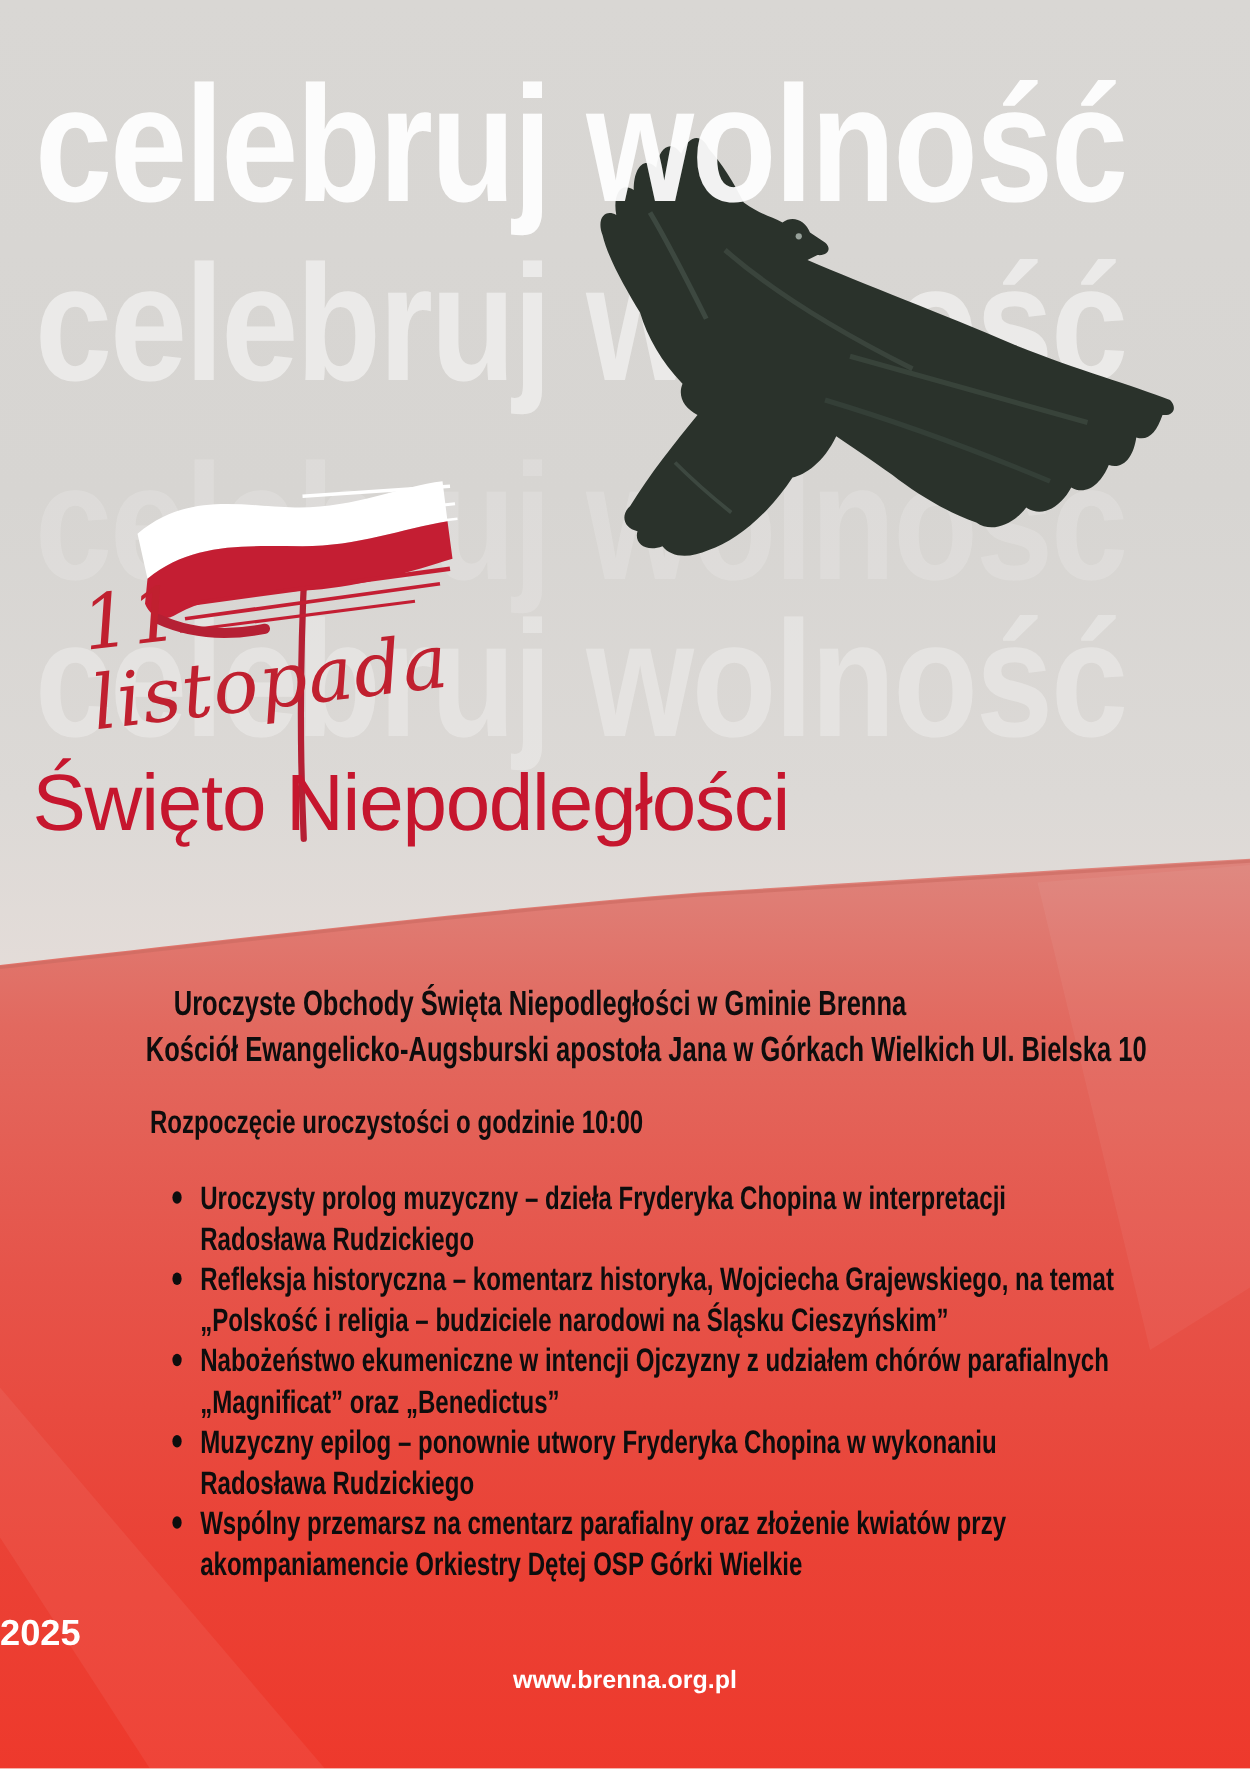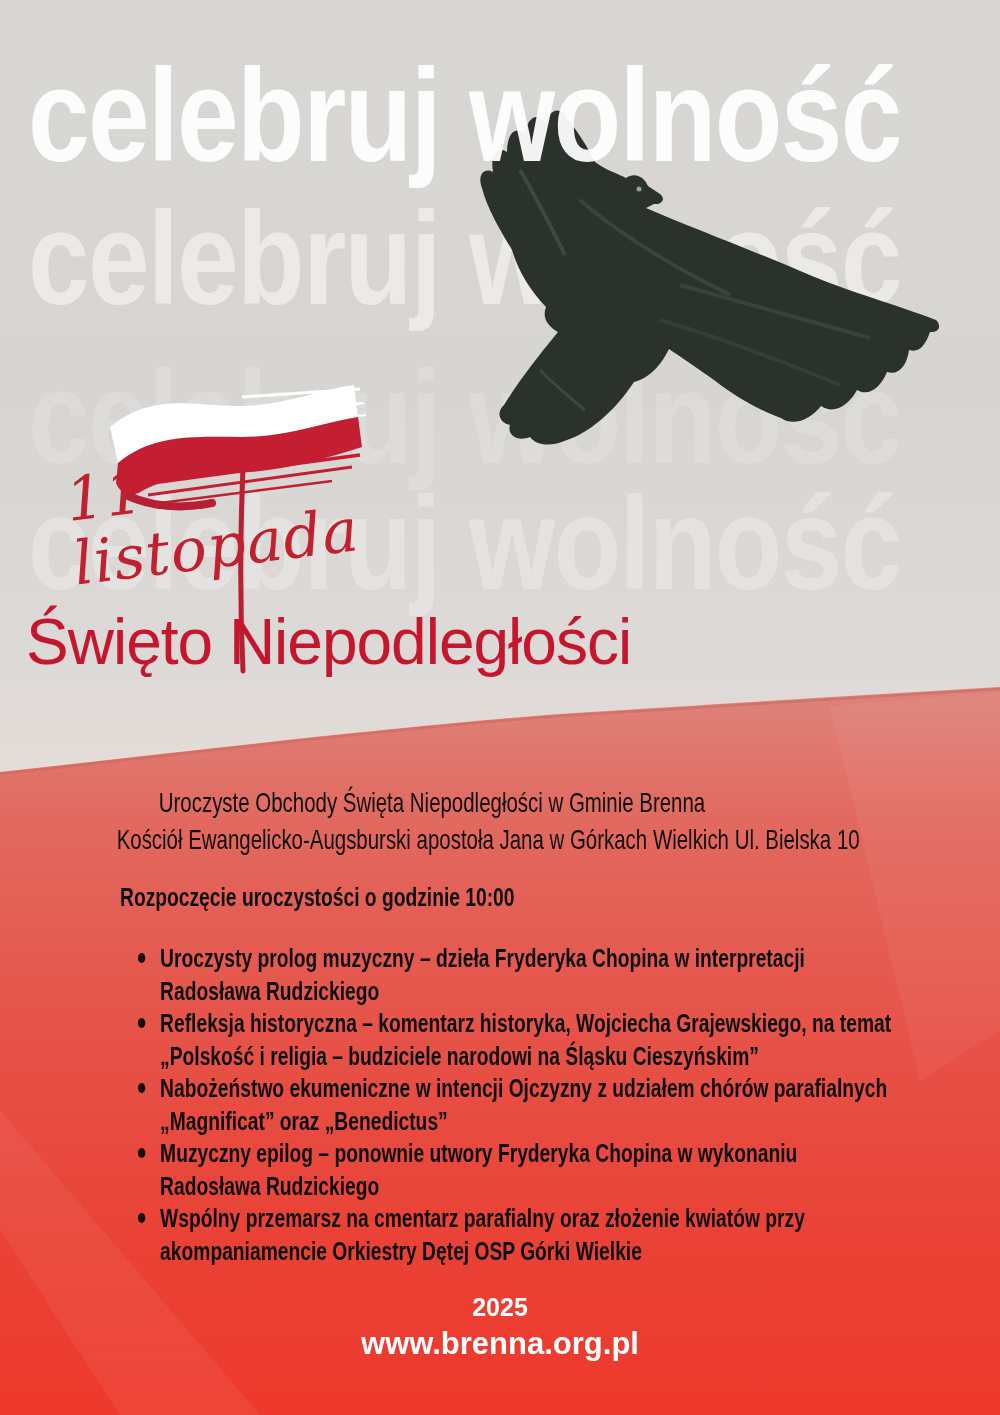--- a/index.html
+++ b/index.html
@@ -25,38 +25,38 @@
   .date-script{position:absolute;left:70px;top:468px;z-index:8;width:340px;
       font-family:"DejaVu Serif","Liberation Serif",serif;font-style:italic;
       font-size:60px;line-height:64px;color:#c0202f;transform:rotate(-7deg);
       transform-origin:left center;letter-spacing:1px;}
   
   .title{position:absolute;left:26px;top:614px;z-index:8;color:#c6162e;
       font-size:64px;line-height:56px;font-weight:400;letter-spacing:-1px;
       white-space:nowrap;}
   
   .heading{position:absolute;left:0;top:784px;width:864px;z-index:8;
-      color:#0e0d0d;font-weight:normal;font-size:28px;line-height:37px;
+      color:#0e0d0d;font-weight:bold;font-size:28px;line-height:37px;
       text-align:center;}
   .heading .hline{white-space:nowrap;transform:scaleX(0.73);transform-origin:center top;}
   .start{position:absolute;left:120px;top:882px;z-index:8;color:#0e0d0d;
       font-weight:bold;font-size:26px;line-height:30px;white-space:nowrap;
       transform:scaleX(0.74);transform-origin:left top;}
   .agenda{position:absolute;left:132px;top:942px;z-index:8;width:1000px;
       margin:0;padding:0 0 0 38px;list-style:none;color:#0e0d0d;
       font-weight:bold;font-size:26px;line-height:32.5px;
       transform:scaleX(0.74);transform-origin:left top;}
   .agenda li{position:relative;margin:0;padding:0;}
   .agenda li .dot{position:absolute;left:-30px;top:11px;width:10px;height:10px;
       border-radius:50%;background:#0e0d0d;}
   
   .year{position:absolute;left:0;top:1292px;width:1000px;z-index:8;color:#ffffff;
-      font-weight:bold;font-size:25px;line-height:30px;text-align:center;}
+      font-weight:bold;font-size:29px;line-height:30px;}
   .website{position:absolute;left:0;top:1329px;width:1000px;z-index:8;color:#ffffff;
-      font-weight:bold;font-size:31px;line-height:30px;text-align:center;}
+      font-weight:bold;font-size:20px;line-height:30px;text-align:center;}
 </style>
 </head>
 <body>
 
 <div class="poster">
 
   <div class="wm wm1">celebruj wolność</div>
   <div class="wm wm2">celebruj wolność</div>
   <div class="wm wm3">celebruj wolność</div>
   <div class="wm wm4">celebruj wolność</div>

